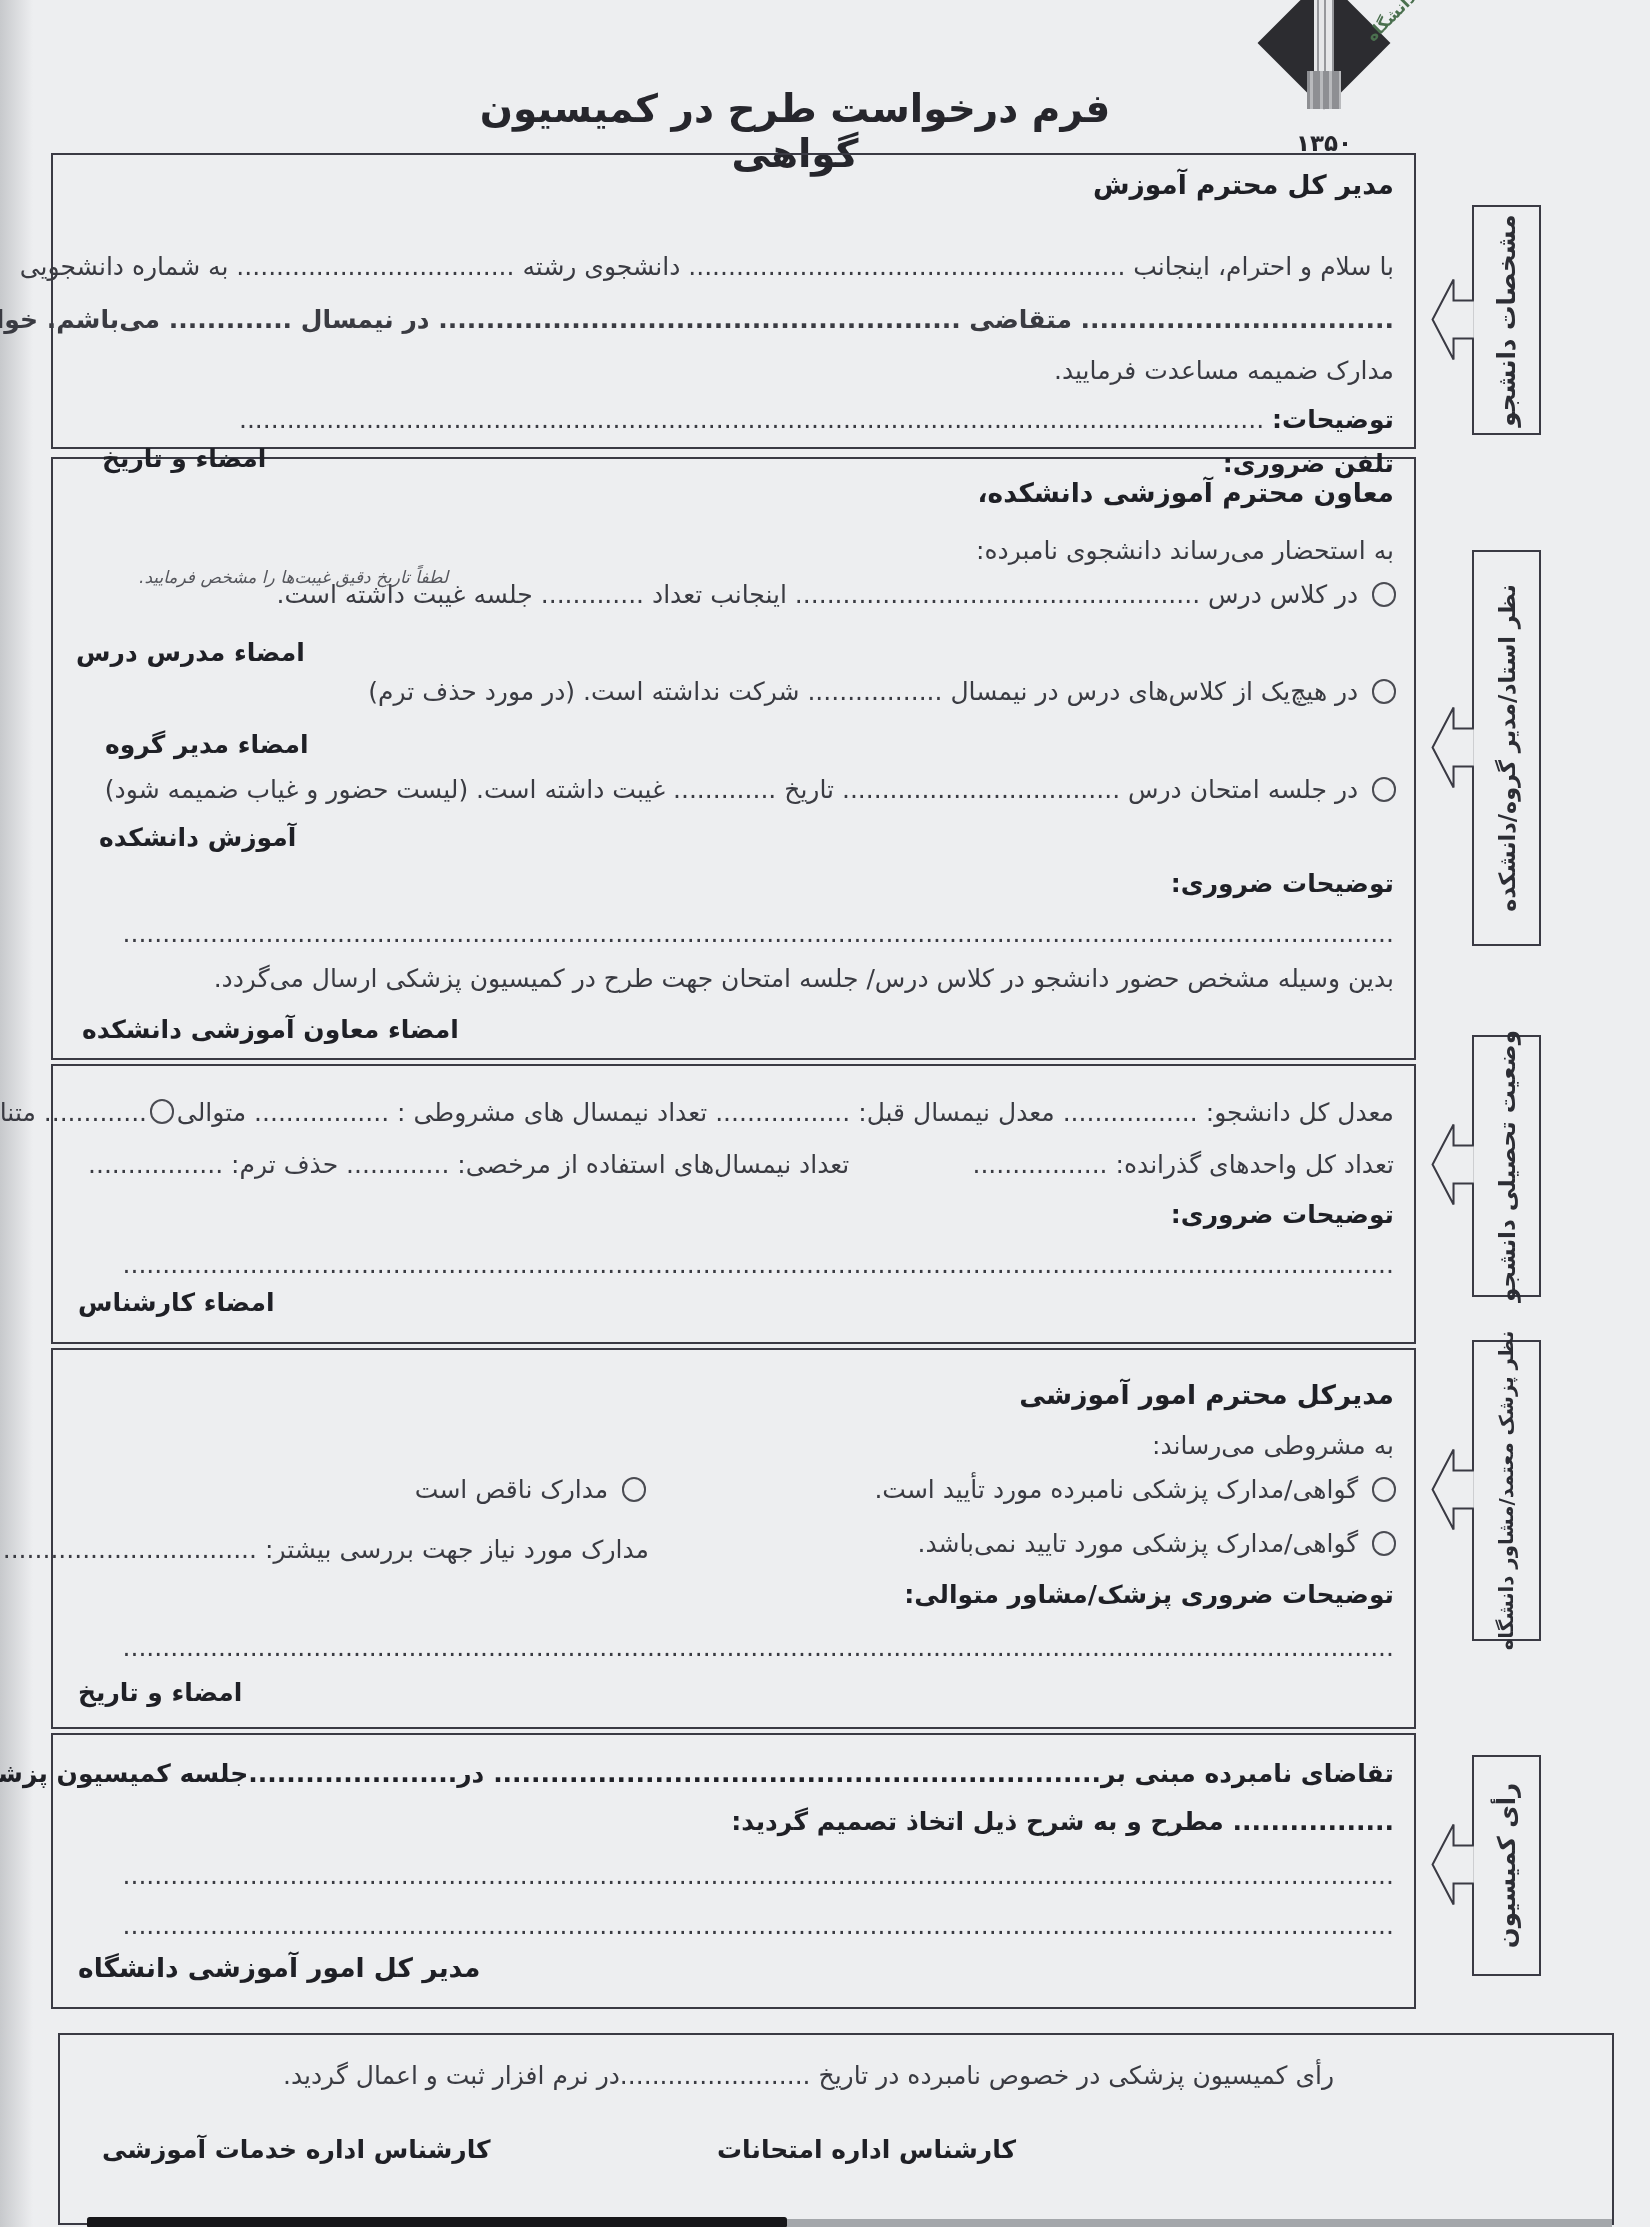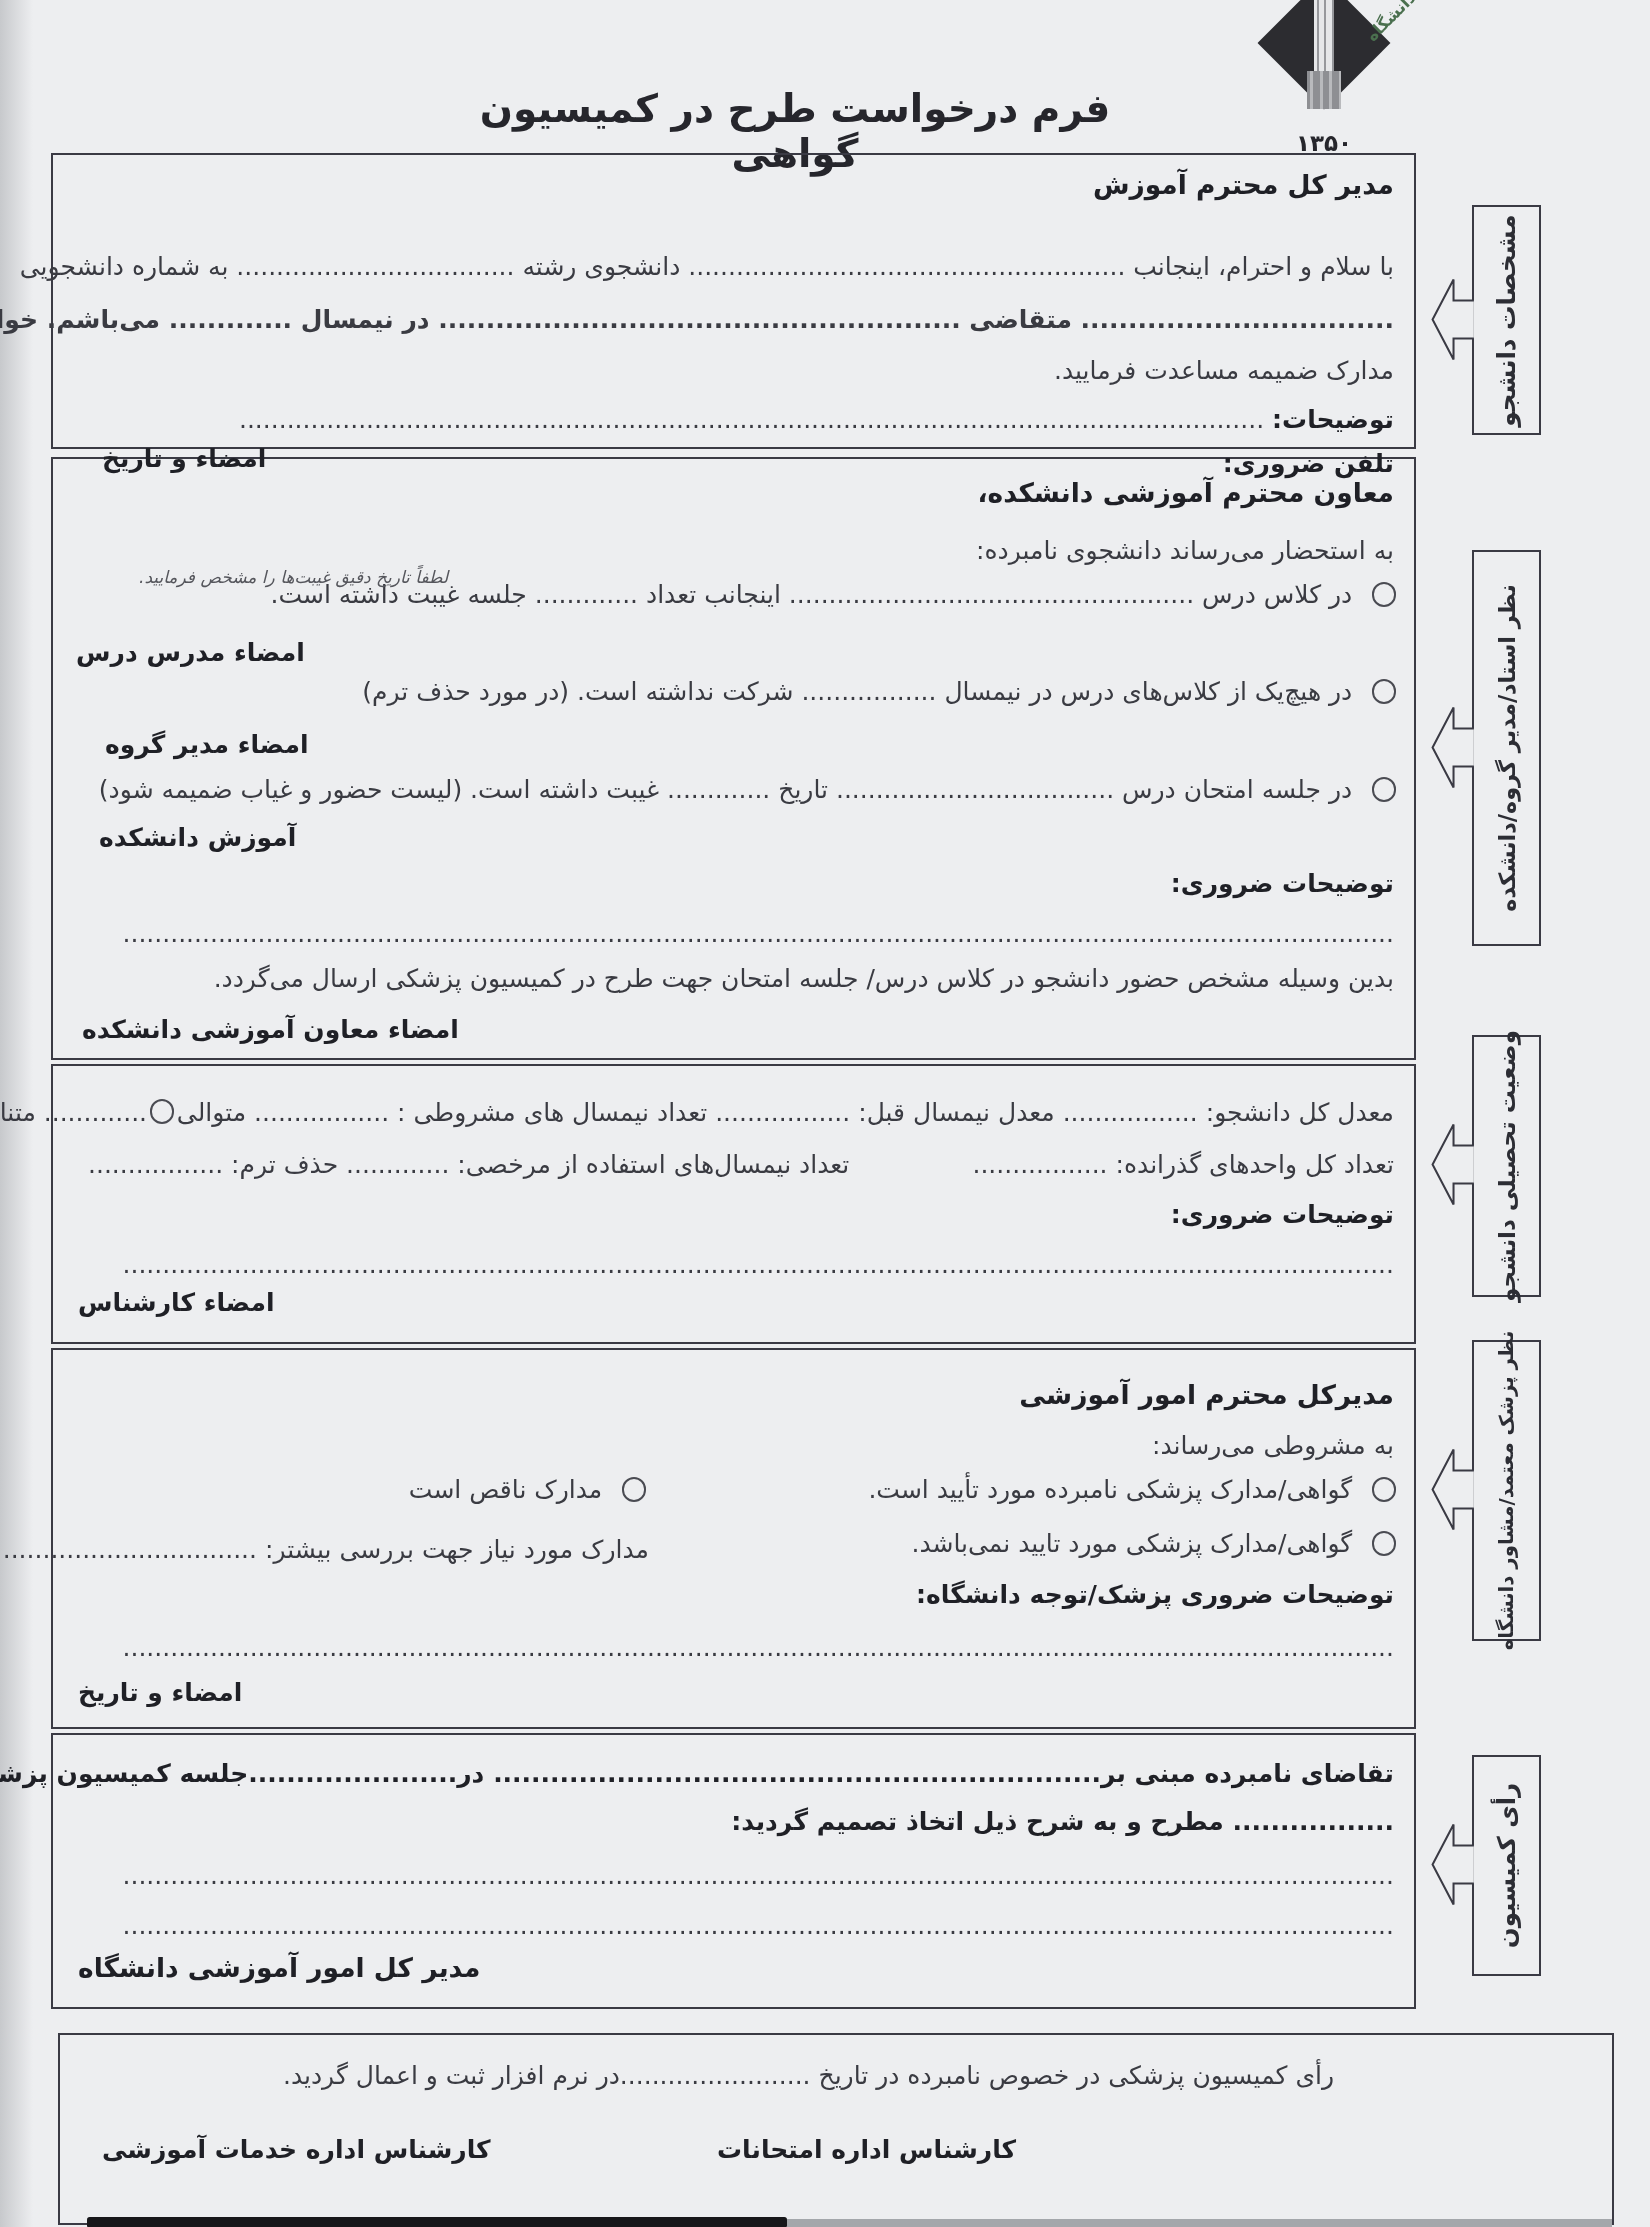--- a/index.html
+++ b/index.html
@@ -8,21 +8,21 @@
   .page::before{content:"";position:absolute;left:0;top:0;width:33px;height:100%;
         background:linear-gradient(90deg,#c7c9cc,#edeef0);}
   .abs{position:absolute;}
   .ln{position:absolute;font-size:25px;line-height:1.25;white-space:nowrap;color:#3a3b42;}
   .sm{font-size:17px;color:#55565c;font-style:italic;}
   .bld{font-weight:bold;color:#1f2026;}
   .ttl{font-size:39px;font-weight:bold;color:#26262c;text-align:center;}
   .bx{position:absolute;border:2px solid #3a3a44;box-sizing:border-box;background:transparent;}
   .oc{display:inline-block;width:20.4px;height:20.4px;border:2px solid #4a4b52;border-radius:50%;
       background:transparent;flex:none;vertical-align:-2.7px;margin:0 2.7px;}
-  .flex{display:flex;align-items:center;gap:17px;}
+  .flex{display:flex;align-items:center;gap:11px;}
   .sideb{position:absolute;left:1472px;width:69px;border:2px solid #3a3a44;box-sizing:border-box;
       display:flex;align-items:center;justify-content:center;background:transparent;}
   .sideb span{transform:rotate(-90deg);white-space:nowrap;font-weight:bold;color:#2c2d34;}
   .spread{display:flex;justify-content:space-between;align-items:center;}
   .diamond{position:absolute;left:1277px;top:-4.1px;width:94px;height:94px;background:#2c2c30;
       transform:rotate(45deg);}
   .penbar{position:absolute;left:1314px;top:0px;width:20.4px;height:72px;
       background:repeating-linear-gradient(90deg,#e6e7e9 0 2.7px,#97989c 2.7px 4.8px,#e6e7e9 4.8px 7.5px);}
   .penbase{position:absolute;left:1307px;top:71px;width:34px;height:38px;
       background:repeating-linear-gradient(90deg,#8e8f93 0 3.4px,#b9babd 3.4px 6.1px,#8e8f93 6.1px 9.5px);}
@@ -146,21 +146,21 @@
     <span class="oc"></span>
     <span>مدارک ناقص است</span>
   </div>
 
   <div class="ln flex" style="right:251px;top:1528px;">
     <span class="oc"></span>
     <span>گواهی/مدارک پزشکی مورد تایید نمی‌باشد.</span>
   </div>
   <div class="ln" style="right:1001px;top:1534px;">مدارک مورد نیاز جهت بررسی بیشتر: ....................................</div>
 
-  <div class="ln bld" style="right:256px;top:1579px;">توضیحات ضروری پزشک/توجه دانشگاه:</div>
+  <div class="ln bld" style="right:256px;top:1579px;">توضیحات ضروری پزشک/مشاور متوالی:</div>
   <div class="ln" style="right:256px;top:1632px;">................................................................................................................................................................</div>
   <div class="ln bld" style="left:78px;top:1677px;">امضاء و تاریخ</div>
 
   <div class="ln bld" style="right:256px;top:1758px;">تقاضای نامبرده مبنی بر................................................................ در......................جلسه کمیسیون پزشکی دانشگاه مورخ</div>
   <div class="ln bld" style="right:256px;top:1806px;">................. مطرح و به شرح ذیل اتخاذ تصمیم گردید:</div>
   <div class="ln" style="right:256px;top:1860px;">................................................................................................................................................................</div>
   <div class="ln" style="right:256px;top:1910px;">................................................................................................................................................................</div>
   <div class="ln bld" style="left:78px;top:1951px;font-size:26.5px;">مدیر کل امور آموزشی دانشگاه</div>
 
   <div class="ln" style="left:231px;top:2060px;width:1155px;text-align:center;">رأی کمیسیون پزشکی در خصوص نامبرده در تاریخ ........................در نرم افزار ثبت و اعمال گردید.</div>

